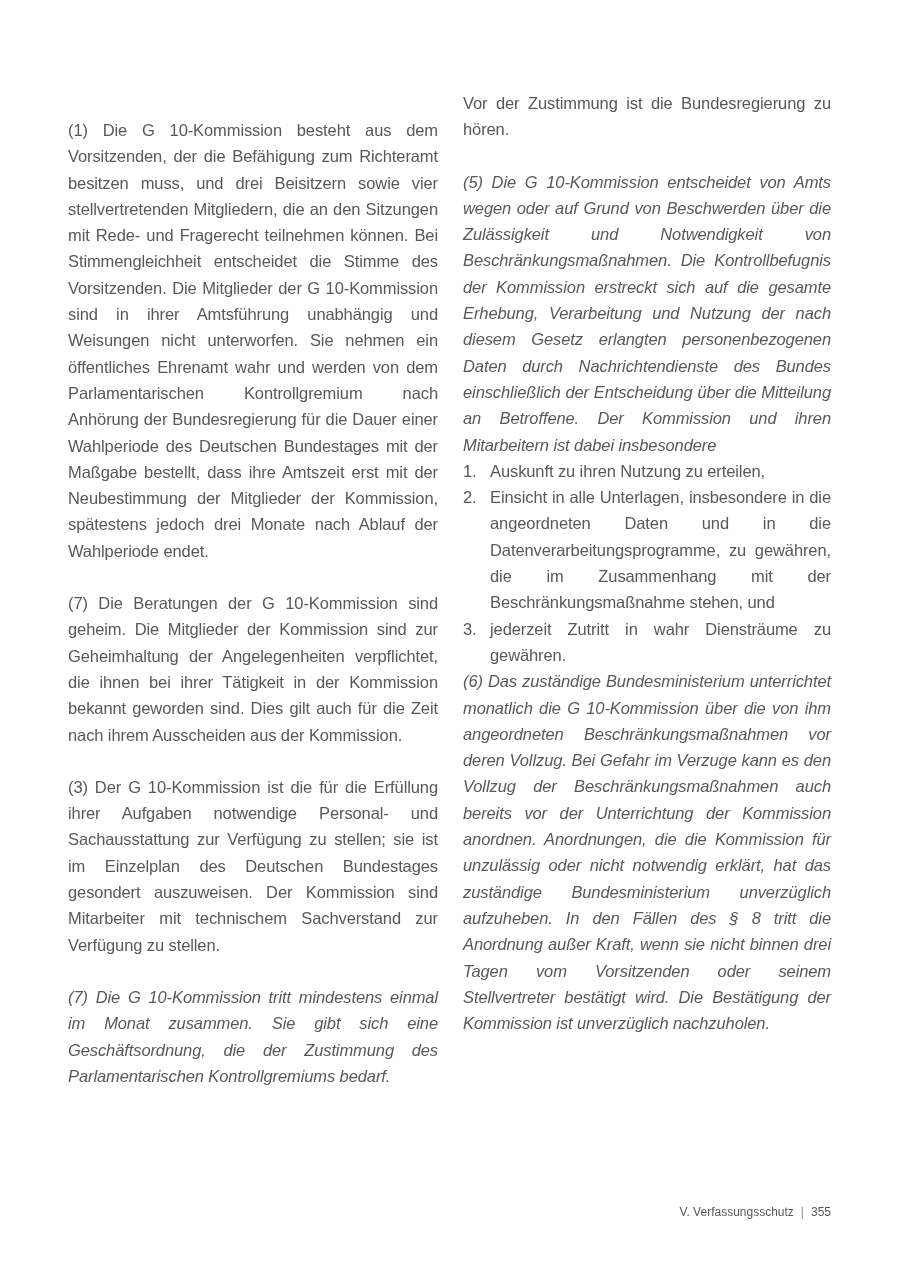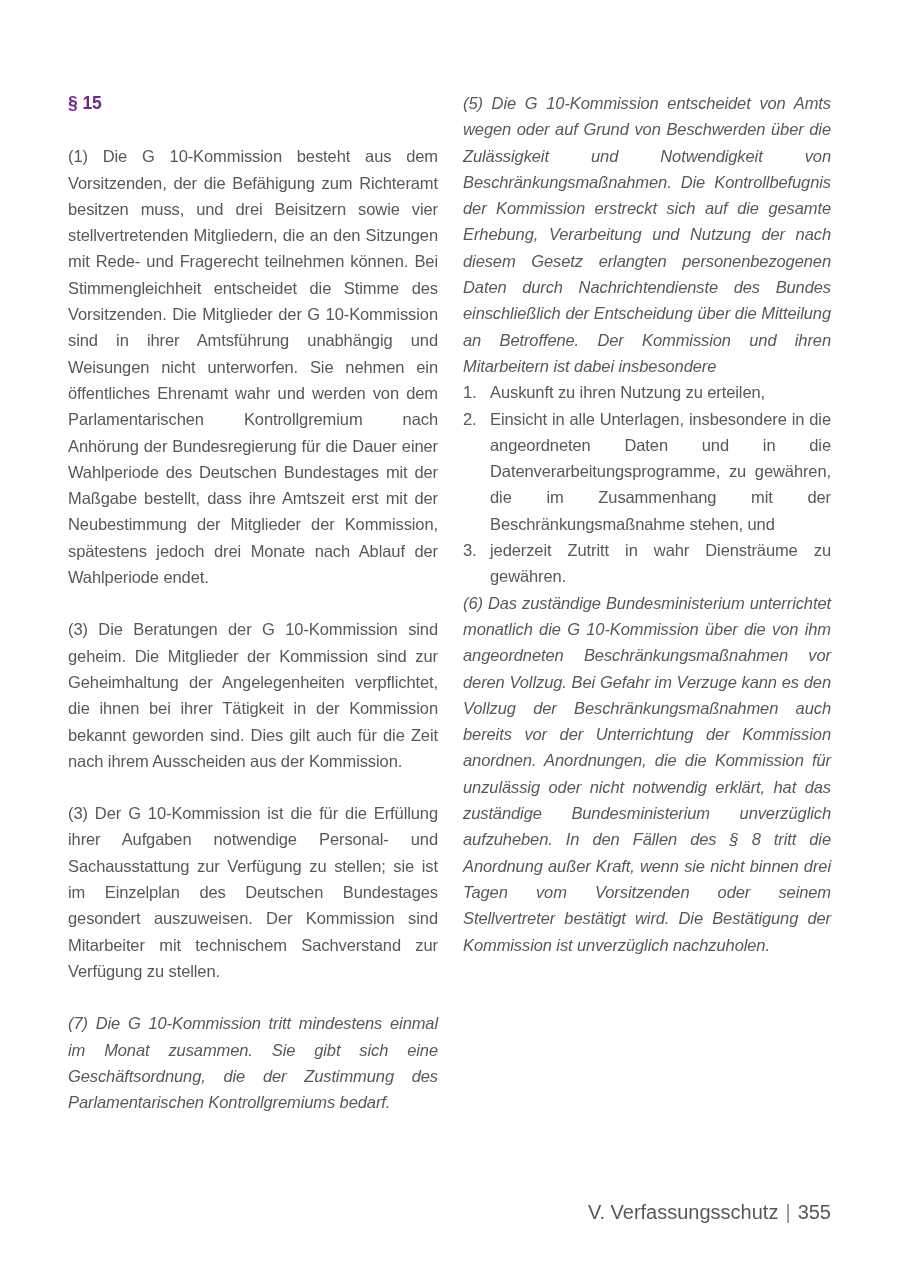--- a/index.html
+++ b/index.html
@@ -49,49 +49,49 @@
   .list-item .marker {
     position: absolute;
     left: 0;
     top: 0;
   }
 
   .footer {
     position: absolute;
     right: 69px;
     bottom: 54px;
-    font-size: 20px;
+    font-size: 12px;
     line-height: 20px;
     color: #58585a;
     text-align: right;
     white-space: nowrap;
   }
   .footer .sep {
     display: inline-block;
     margin: 0 7px;
     color: #8a8a8c;
   }
 </style>
 </head>
 <body>
 
 <div class="page">
 
   <div class="col col-left">
     <div class="heading-block">
-      <h2 class="heading">§ 15</h2>
     </div>
 
     <p class="para">(1) Die G 10-Kommission besteht aus dem Vorsitzenden, der die Befähigung zum Richteramt besitzen muss, und drei Beisitzern sowie vier stellvertretenden Mitgliedern, die an den Sitzungen mit Rede- und Fragerecht teilnehmen können. Bei Stimmengleichheit entscheidet die Stimme des Vorsitzenden. Die Mitglieder der G 10-Kommission sind in ihrer Amtsführung unabhängig und Weisungen nicht unterworfen. Sie nehmen ein öffentliches Ehrenamt wahr und werden von dem Parlamentarischen Kontrollgremium nach Anhörung der Bundesregierung für die Dauer einer Wahlperiode des Deutschen Bundestages mit der Maßgabe bestellt, dass ihre Amtszeit erst mit der Neubestimmung der Mitglieder der Kommission, spätestens jedoch drei Monate nach Ablauf der Wahlperiode endet.</p>
-    <p class="para">(3) Die Beratungen der G 10-Kommission sind geheim. Die Mitglieder der Kommission sind zur Geheimhaltung der Angelegenheiten verpflichtet, die ihnen bei ihrer Tätigkeit in der Kommission bekannt geworden sind. Dies gilt auch für die Zeit nach ihrem Ausscheiden aus der Kommission.</p>
+    <p class="para">(7) Die Beratungen der G 10-Kommission sind geheim. Die Mitglieder der Kommission sind zur Geheimhaltung der Angelegenheiten verpflichtet, die ihnen bei ihrer Tätigkeit in der Kommission bekannt geworden sind. Dies gilt auch für die Zeit nach ihrem Ausscheiden aus der Kommission.</p>
     <p class="para">(3) Der G 10-Kommission ist die für die Erfüllung ihrer Aufgaben notwendige Personal- und Sachausstattung zur Verfügung zu stellen; sie ist im Einzelplan des Deutschen Bundestages gesondert auszuweisen. Der Kommission sind Mitarbeiter mit technischem Sachverstand zur Verfügung zu stellen.</p>
     <p class="para no-gap">(7) Die G 10-Kommission tritt mindestens einmal im Monat zusammen. Sie gibt sich eine Geschäftsordnung, die der Zustimmung des Parlamentarischen Kontrollgremiums bedarf.</p>
   </div>
 
   <div class="col col-right">
+    <p class="para">Vor der Zustimmung ist die Bundesregierung zu hören.</p>
 
     <p class="para no-gap">(5) Die G 10-Kommission entscheidet von Amts wegen oder auf Grund von Beschwerden über die Zulässigkeit und Notwendigkeit von Beschränkungsmaßnahmen. Die Kontrollbefugnis der Kommission erstreckt sich auf die gesamte Erhebung, Verarbeitung und Nutzung der nach diesem Gesetz erlangten personenbezogenen Daten durch Nachrichtendienste des Bundes einschließlich der Entscheidung über die Mitteilung an Betroffene. Der Kommission und ihren Mitarbeitern ist dabei insbesondere</p>
 
     <div class="num-list">
       <div class="list-item">
         <span class="marker">1.</span>
         <span class="li-text">Auskunft zu ihren Nutzung zu erteilen,</span>
       </div>
       <div class="list-item">
         <span class="marker">2.</span>

